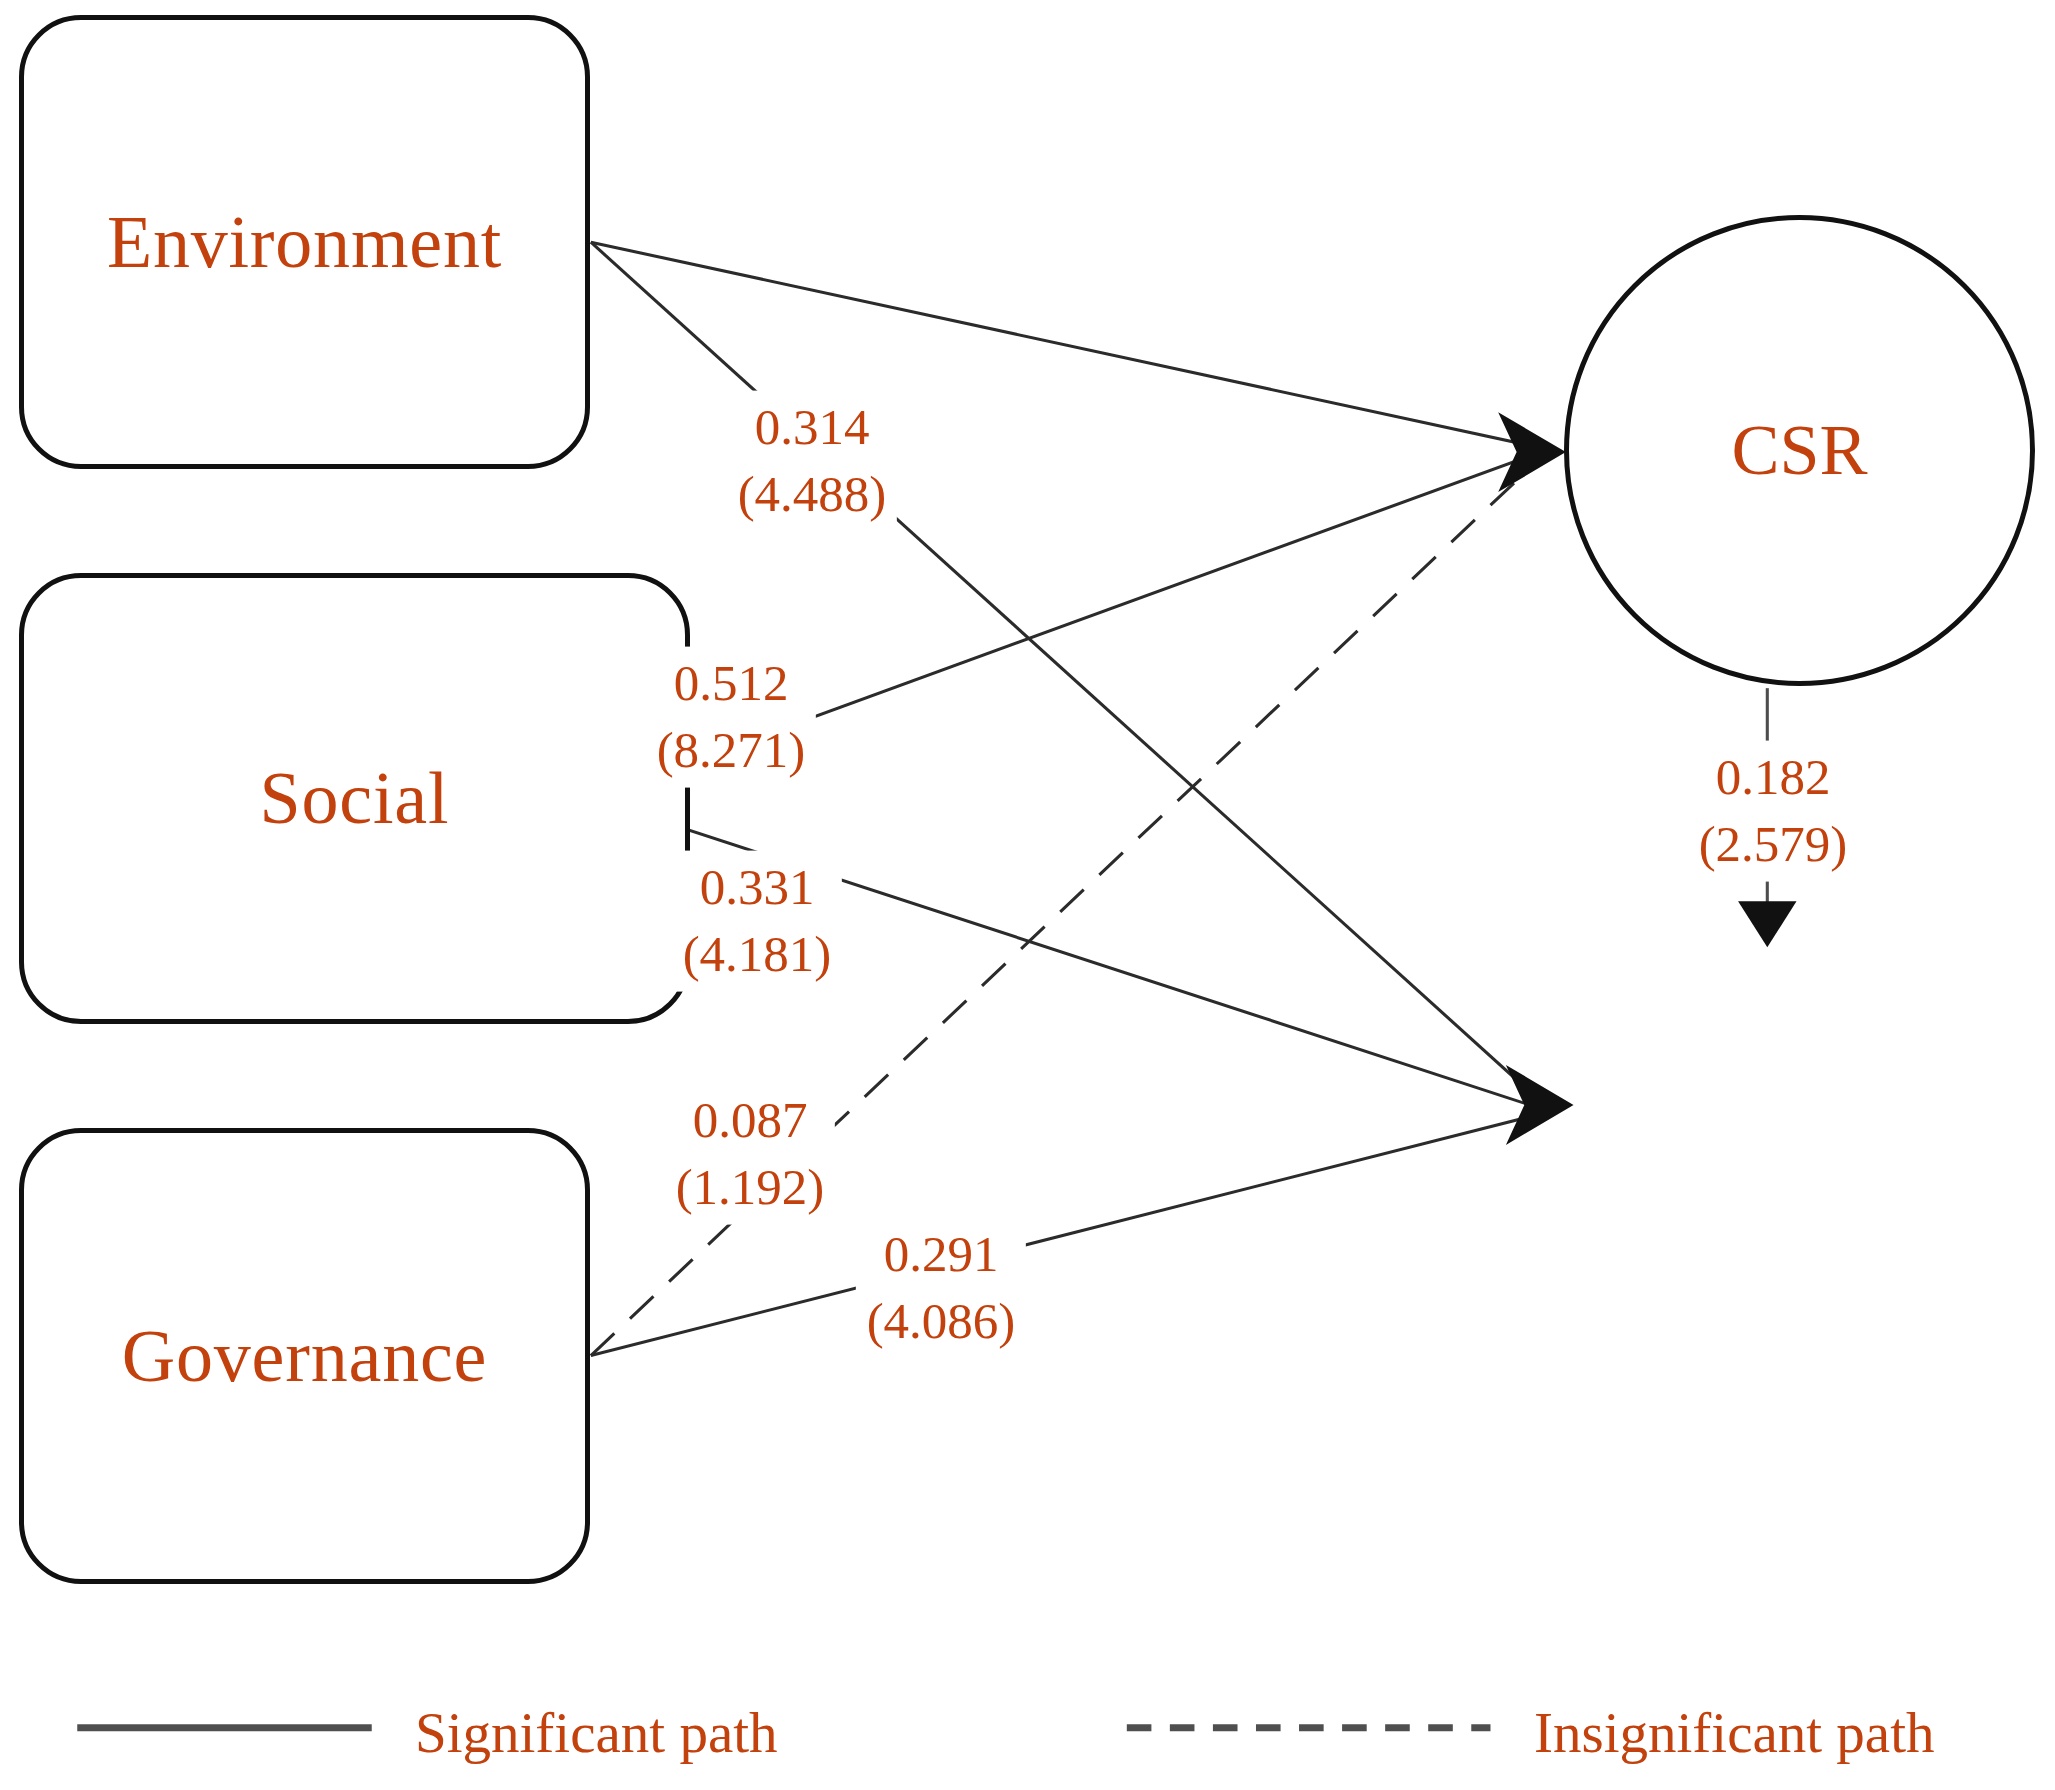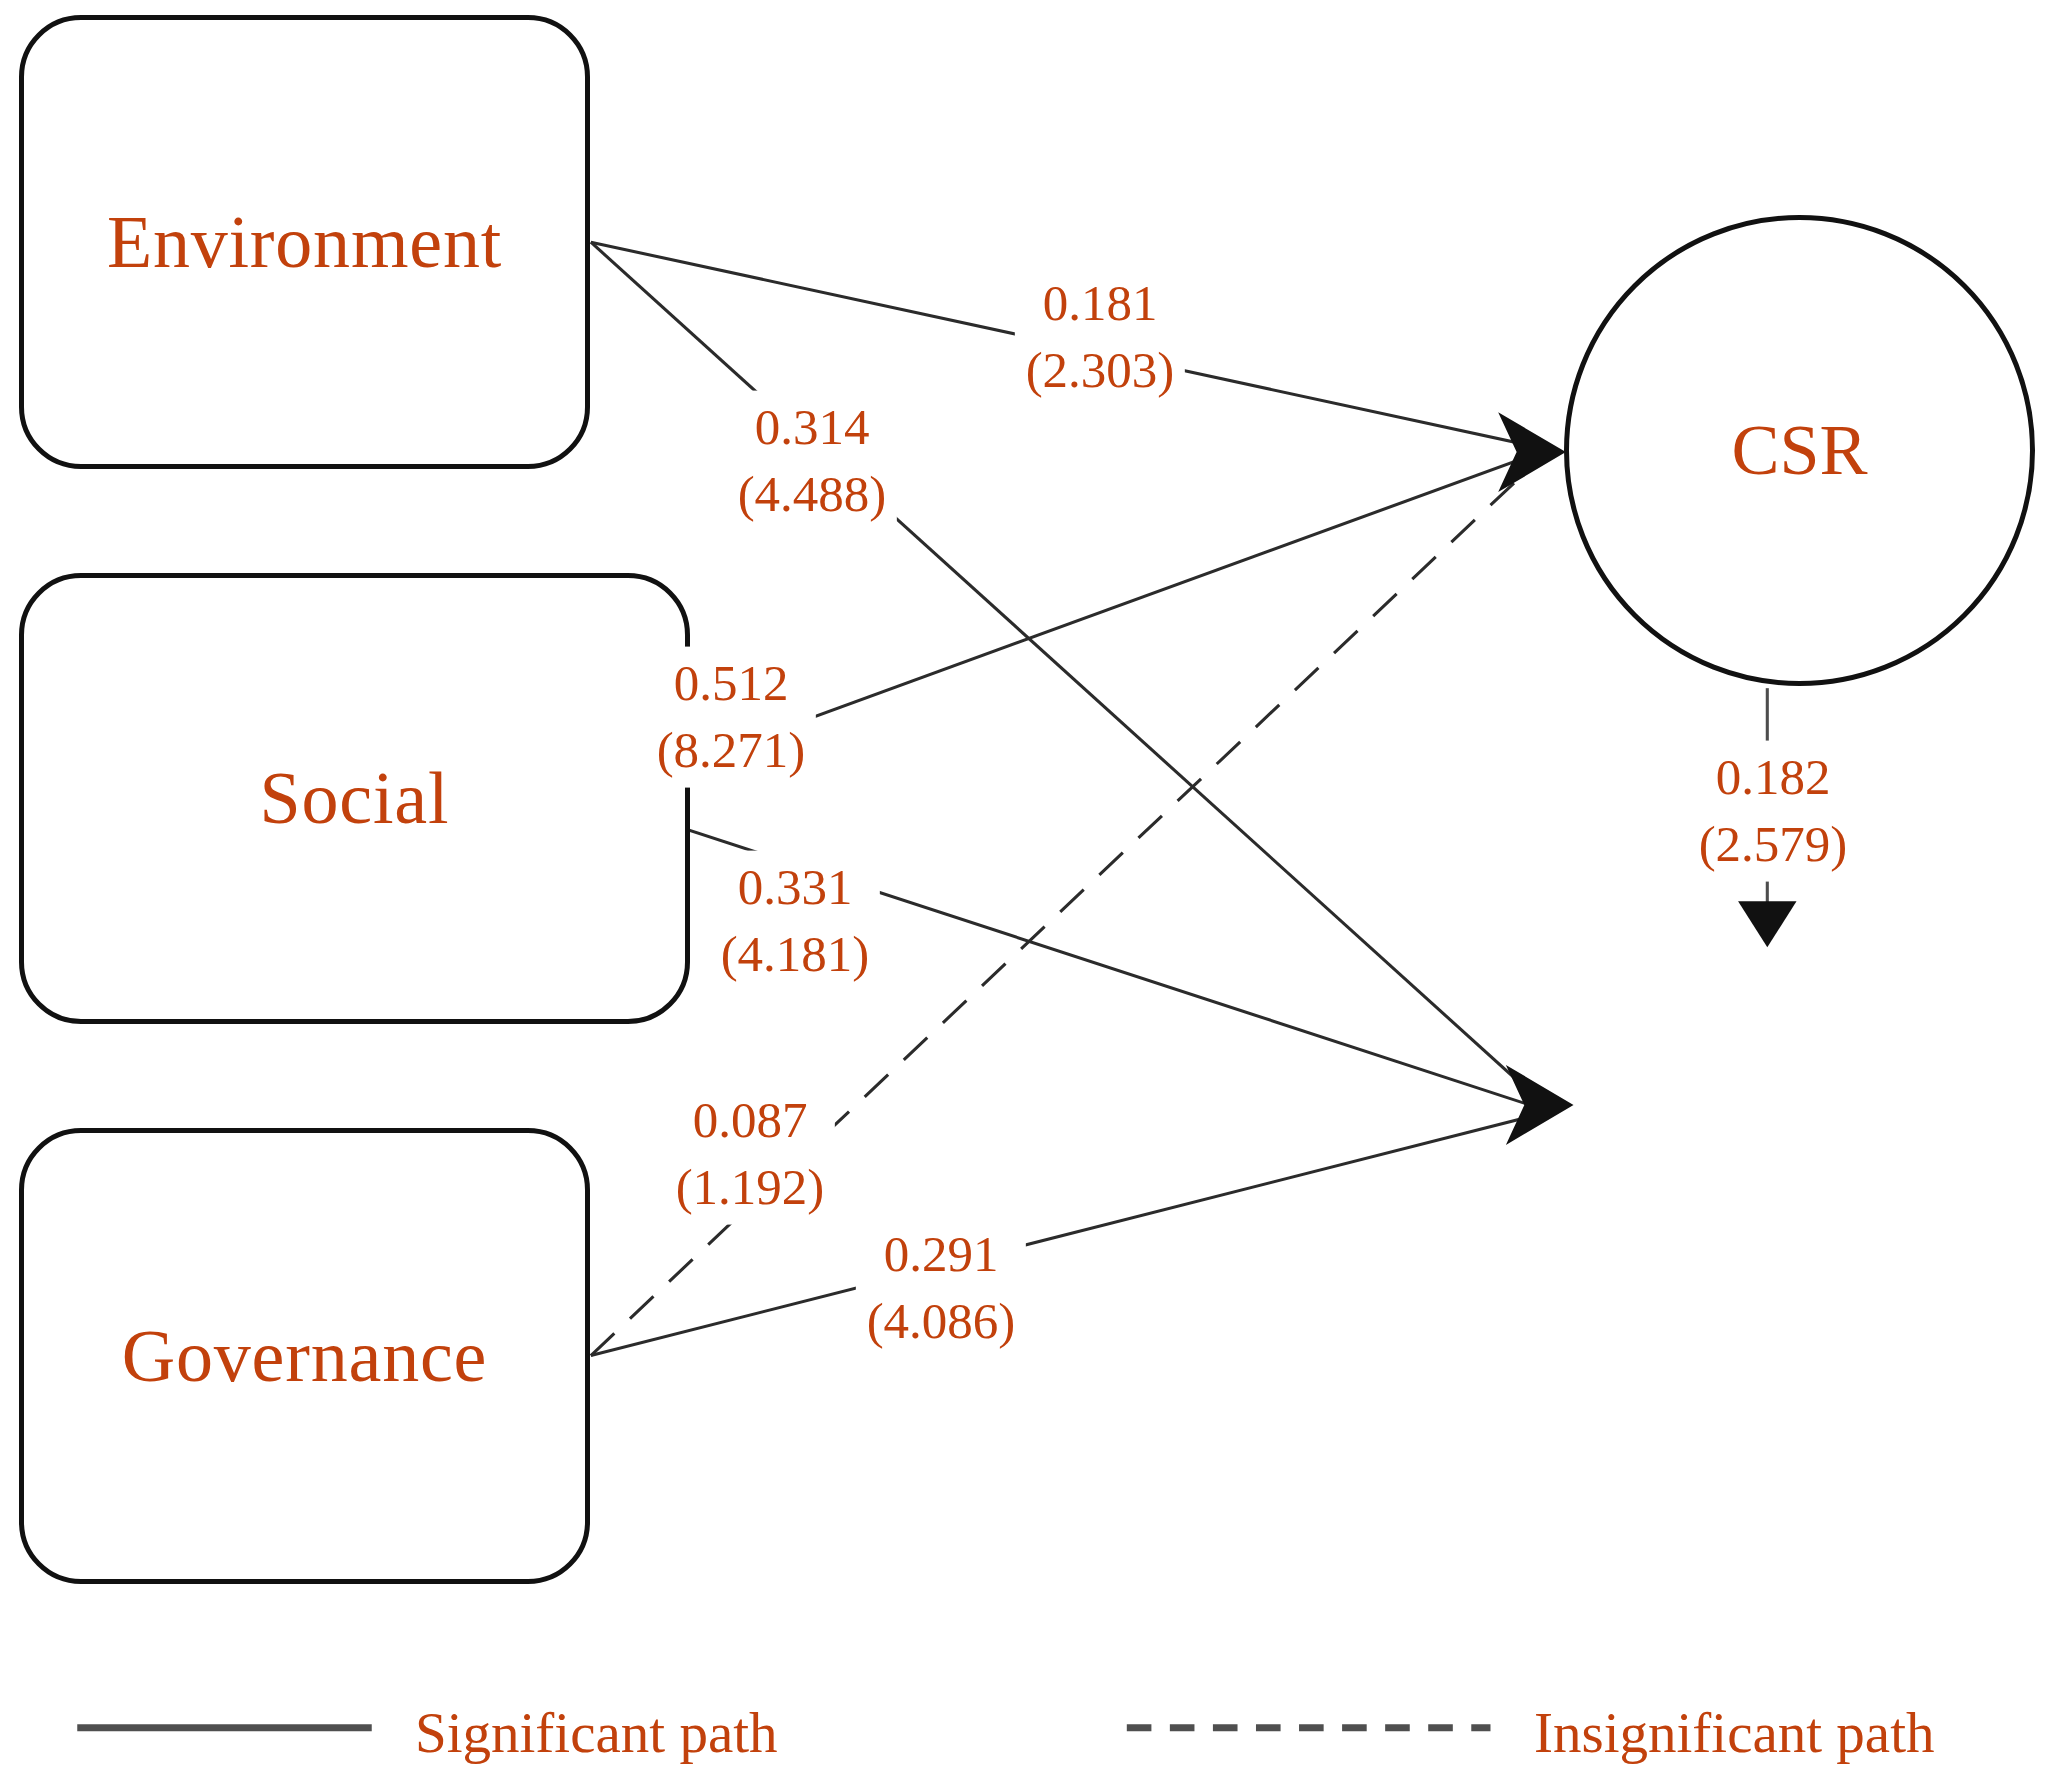--- a/index.html
+++ b/index.html
@@ -107,36 +107,32 @@
 
   <div class="node-box" style="left:19px; top:1128px; width:571px; height:456px;">
     <span class="node-label">Governance</span>
   </div>
 
   <div class="node-circle" style="left:1564px; top:215px; width:471px; height:471px;">
     <span class="node-label">CSR</span>
   </div>
 
 
-  <div class="path-label" style="left:1100px; top:337px;">
-    <div>0.181</div>
-    <div>(2.303)</div>
-  </div>
 
   <div class="path-label" style="left:812px; top:461px;">
     <div>0.314</div>
     <div>(4.488)</div>
   </div>
 
   <div class="path-label" style="left:731px; top:717px;">
     <div>0.512</div>
     <div>(8.271)</div>
   </div>
 
-  <div class="path-label" style="left:795px; top:921px;">
+  <div class="path-label" style="left:757px; top:921px;">
     <div>0.331</div>
     <div>(4.181)</div>
   </div>
 
   <div class="path-label" style="left:750px; top:1154px;text-align:center;">
     <div>0.087</div>
     <div>(1.192)</div>
   </div>
 
   <div class="path-label" style="left:941px; top:1288px;">

